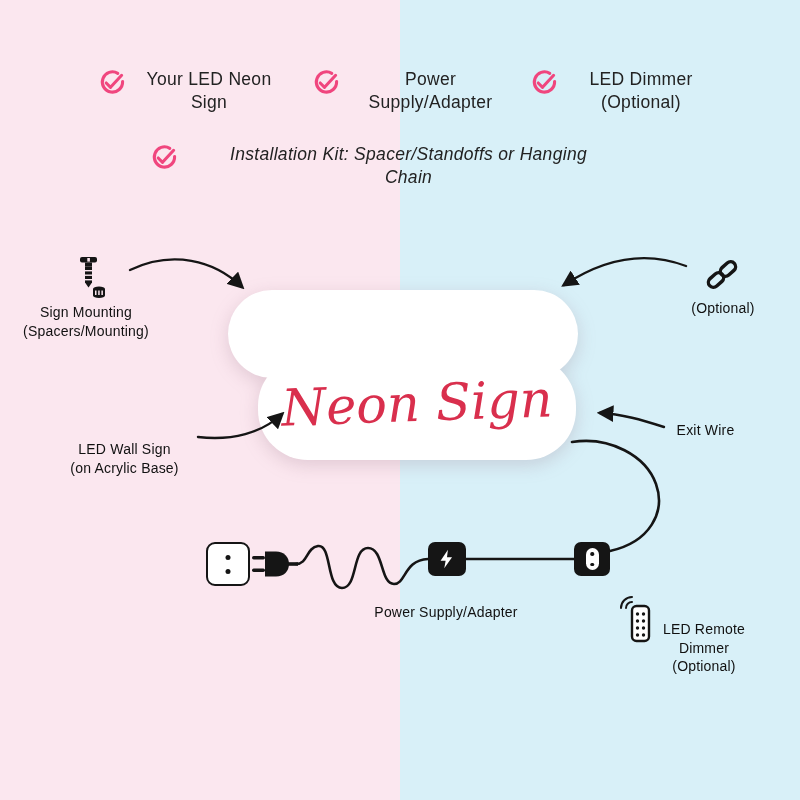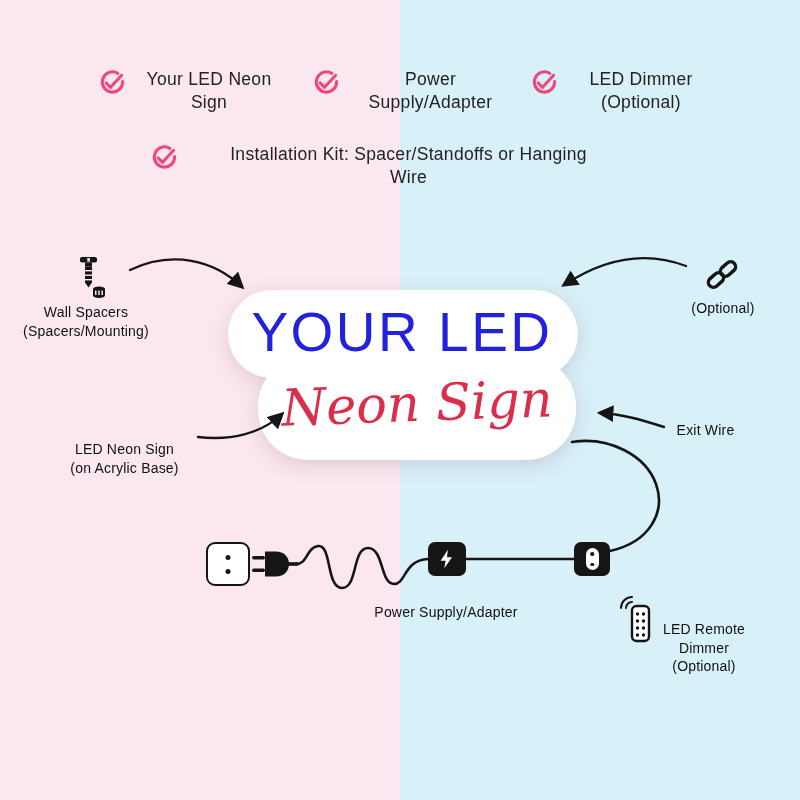--- a/index.html
+++ b/index.html
@@ -89,23 +89,23 @@
       </svg>
     <div class="txt" style="width:150px;">
       <span class="line">LED Dimmer</span>
       <span class="line">(Optional)</span>
     </div>
   </div>
   <div class="check-item" style="left:150px;top:143px;">
     <svg class="ck" viewBox="0 0 28 28">
         <use href="#checkmark"></use>
       </svg>
-    <div class="txt" style="width:445px;">
+    <div class="txt" style="width:445px;font-style:italic;">
       <span class="line">Installation Kit: Spacer/Standoffs or Hanging</span>
-      <span class="line">Wire</span>
+      <span class="line">Chain</span>
     </div>
   </div>
 
   <svg class="abs" style="left:76px;top:256px;" width="30" height="44" viewBox="0 0 30 44">
     <rect x="4" y="1" width="17" height="5.5" rx="2" fill="#151515"></rect>
     <rect x="11.3" y="2" width="2.6" height="3.6" fill="#fbe7ef"></rect>
     <rect x="9" y="6.5" width="7" height="4" fill="#151515"></rect>
     <path d="M9 10.5 h7 v16 l-3.5 5 L9 26.5 z" fill="#151515"></path>
     <rect x="8" y="14" width="9" height="1.4" fill="#fbe7ef"></rect>
     <rect x="8" y="18.5" width="9" height="1.4" fill="#fbe7ef"></rect>
@@ -122,47 +122,46 @@
     <g stroke="#151515" stroke-width="3.4" fill="none">
       <rect x="-8.5" y="-5" width="17" height="10" rx="5" transform="translate(16,24) rotate(-42)"></rect>
       <rect x="-8.5" y="-5" width="17" height="10" rx="5" transform="translate(28,13) rotate(-42)"></rect>
     </g>
   </svg>
 
   <div class="blob-wrap">
     <div class="blob-a"></div>
     <div class="blob-b"></div>
   </div>
-  <div class="sign-title">YOUR LED</div>
   <div class="sign-script">Neon Sign</div>
 
   <svg class="overlay" width="800" height="800" viewBox="0 0 800 800">
     <defs>
       <marker id="ah" viewBox="0 0 10 10" markerWidth="7" markerHeight="7" refX="8" refY="5" orient="auto">
         <path d="M0,0 L10,5 L0,10 z" fill="#151515"></path>
       </marker>
     </defs>
     <path class="arrow" d="M130 270 C172 250 214 260 242 287" marker-end="url(#ah)"></path>
     <path class="arrow" d="M686 266 C644 250 602 260 564 285" marker-end="url(#ah)"></path>
     <path class="arrow" d="M198 437 C232 441 262 433 282 414" marker-end="url(#ah)"></path>
     <path class="arrow" d="M664 427 C642 420 622 414 600 413" marker-end="url(#ah)"></path>
     <path class="wire" d="M296 564 C308 564 306 548 318 546 C332 544 326 588 342 588 C358 588 352 548 368 548 C384 548 380 584 394 584 C406 584 404 560 428 559"></path>
     <path class="wire" d="M466 559 L574 559"></path>
     <path class="wire" d="M610 551 C650 542 666 512 656 484 C646 456 610 436 572 442"></path>
   </svg>
 
   <div class="callout" style="left:5px;top:303px;width:162px;">
-    <span class="line">Wall Spacers</span>
+    <span class="line">Sign Mounting</span>
     <span class="line">(Spacers/Mounting)</span>
   </div>
   <div class="callout" style="left:648px;top:299px;width:150px;">
     <span class="line">(Optional)</span>
   </div>
   <div class="callout" style="left:42px;top:440px;width:165px;">
-    <span class="line">LED Neon Sign</span>
+    <span class="line">LED Wall Sign</span>
     <span class="line">(on Acrylic Base)</span>
   </div>
   <div class="callout" style="left:658px;top:421px;width:95px;">
     <span class="line">Exit Wire</span>
   </div>
   <div class="callout" style="left:346px;top:603px;width:200px;">
     <span class="line">Power Supply/Adapter</span>
   </div>
   <div class="callout" style="left:650px;top:620px;width:108px;">
     <span class="line">LED Remote</span>

